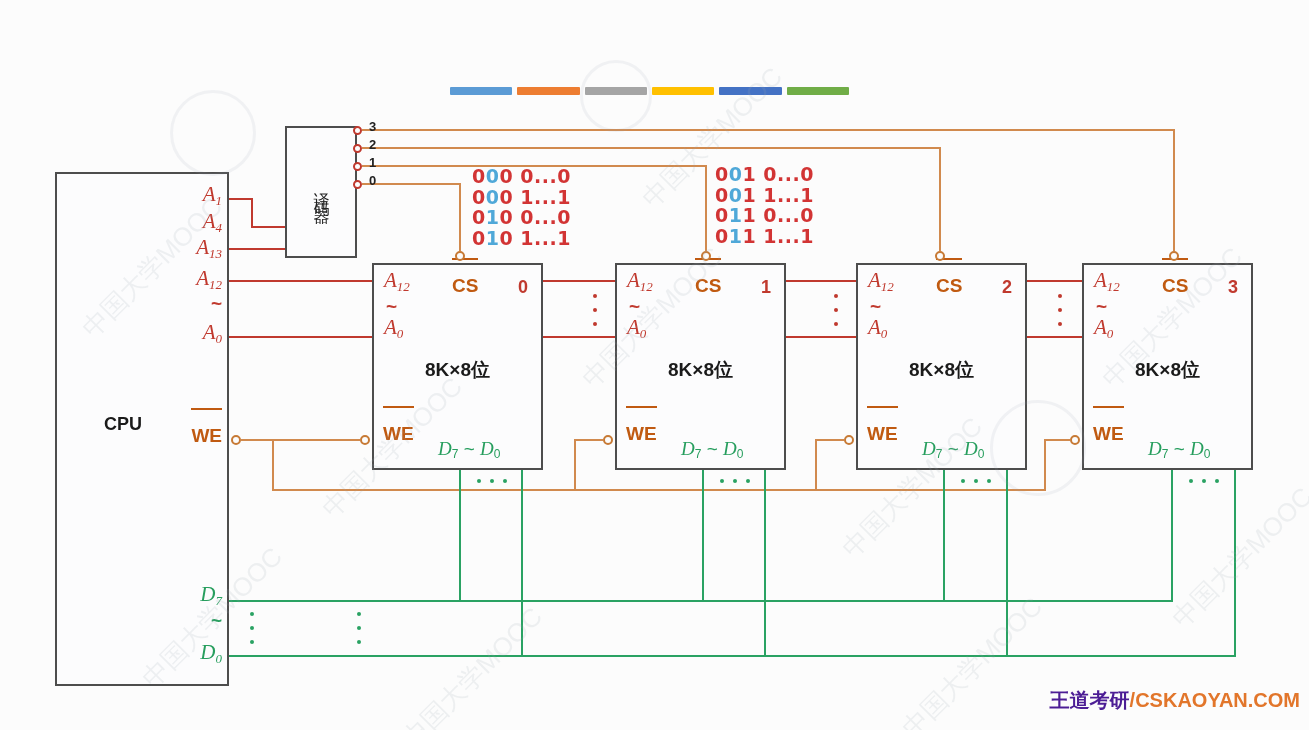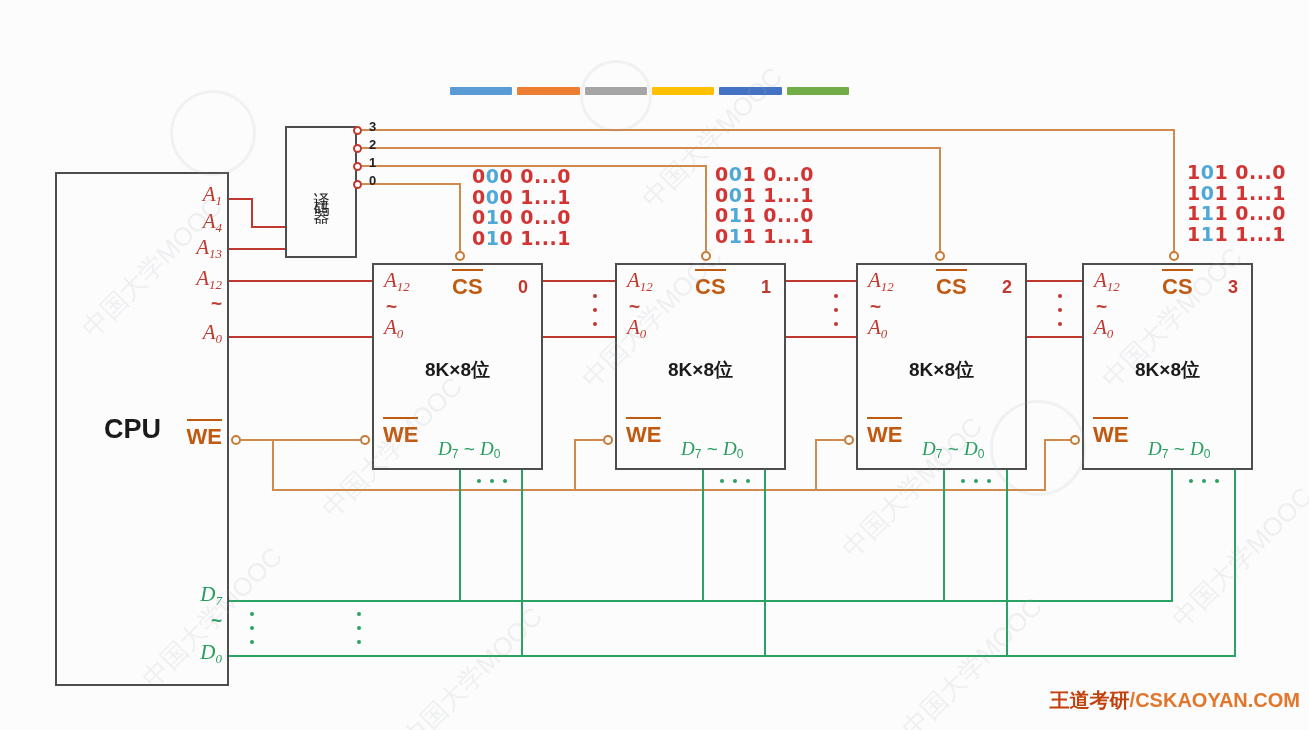--- a/index.html
+++ b/index.html
@@ -19,21 +19,21 @@
   .circ.red{border:2px solid #c0392e;}
   .circ.orange{border:2px solid #c77a35;}
   
   .box{position:absolute;border:2px solid #4d4d4d;background:#fcfcfd;z-index:2;box-sizing:border-box;}
   
   .pin{font-family:"Liberation Serif","DejaVu Serif",serif;font-style:italic;font-size:21px;line-height:1;}
   .pin sub{font-size:13px;font-style:italic;vertical-align:-4px;}
   .red-t{color:#c0392e;}
   .green-t{color:#279e5e;}
   .orange-t{color:#c05a11;}
-  .ovl{border-top:2px solid currentColor;padding-top:3px;font-weight:bold;font-size:22px;line-height:1;}
+  .ovl{border-top:2px solid currentColor;padding-top:15px;font-weight:bold;font-size:19px;line-height:1;}
   .cpu-pin{position:absolute;left:140px;width:82px;text-align:right;z-index:3;}
   .tilde{font-size:19px;font-weight:bold;}
   .addr-block{position:absolute;z-index:3;font-weight:bold;font-size:19px;line-height:20.5px;
               font-family:"DejaVu Sans","Liberation Sans",sans-serif;letter-spacing:0.5px;}
   .arow .r{color:#d23434;}
   .arow .bl{color:#4fa8d8;}
   .chip{position:absolute;top:263px;width:171px;height:207px;}
   .chip .ahi{position:absolute;left:10px;top:5px;}
   .chip .ctl{position:absolute;left:12px;top:31px;}
   .chip .alo{position:absolute;left:10px;top:52px;}
@@ -44,31 +44,31 @@
   .chip .dl{position:absolute;left:64px;top:173px;font-size:19px;}
   .dl i{font-style:italic;font-family:"Liberation Serif","DejaVu Serif",serif;}
   .dl sub{font-size:12px;vertical-align:-3px;}
   
   .title{position:absolute;left:395px;top:22px;width:520px;text-align:center;z-index:4;
          font-size:30px;font-weight:bold;color:#2e82c9;letter-spacing:2px;}
   .bars{position:absolute;left:450px;top:87px;width:399px;height:8px;display:flex;gap:5px;z-index:4;}
   .bars span{flex:1;border-radius:1px;}
   .credit{position:absolute;left:990px;top:687px;width:310px;text-align:right;z-index:4;
           font-size:20px;font-weight:bold;}
-  .credit .brand{color:#c2410c;}
+  .credit .brand{color:#4c1d95;}
   .credit .site{color:#e2762b;}
   
   .dec-label{position:absolute;inset:0;display:flex;align-items:center;justify-content:center;
              writing-mode:vertical-rl;text-orientation:upright;font-size:16px;color:#222;letter-spacing:8px;}
   .dec-out{position:absolute;z-index:3;font-size:13px;font-weight:bold;color:#222;}
   
   .wm-layer{position:absolute;inset:0;z-index:6;pointer-events:none;}
   .wm{position:absolute;transform:rotate(-45deg);color:#9aa8b2;opacity:0.15;font-size:26px;white-space:nowrap;}
   .ring{position:absolute;border:3px solid #9aa8b2;opacity:0.12;border-radius:50%;}
-  .cpu-title{position:absolute;left:104px;top:414px;font-size:27px;font-weight:600;color:#1a1a1a;z-index:3;}
+  .cpu-title{position:absolute;left:104px;top:414px;font-size:18px;font-weight:600;color:#1a1a1a;z-index:3;}
 </style>
 </head>
 <body>
 
 <div class="stage">
 
   <div class="bars">
     <span style="background: rgb(91, 155, 213);"></span>
     <span style="background: rgb(237, 125, 49);"></span>
     <span style="background: rgb(165, 165, 165);"></span>
@@ -228,26 +228,20 @@
     <div class="arow"><span class="r">0</span><span class="bl">0</span><span class="r">0 0...0</span></div>
     <div class="arow"><span class="r">0</span><span class="bl">0</span><span class="r">0 1...1</span></div>
     <div class="arow"><span class="r">0</span><span class="bl">1</span><span class="r">0 0...0</span></div>
     <div class="arow"><span class="r">0</span><span class="bl">1</span><span class="r">0 1...1</span></div>
   </div>
   <div class="addr-block" style="left:715px;top:164px">
     <div class="arow"><span class="r">0</span><span class="bl">0</span><span class="r">1 0...0</span></div>
     <div class="arow"><span class="r">0</span><span class="bl">0</span><span class="r">1 1...1</span></div>
     <div class="arow"><span class="r">0</span><span class="bl">1</span><span class="r">1 0...0</span></div>
     <div class="arow"><span class="r">0</span><span class="bl">1</span><span class="r">1 1...1</span></div>
-  </div>
-  <div class="addr-block" style="left:1187px;top:162px">
-    <div class="arow"><span class="r">1</span><span class="bl">0</span><span class="r">1 0...0</span></div>
-    <div class="arow"><span class="r">1</span><span class="bl">0</span><span class="r">1 1...1</span></div>
-    <div class="arow"><span class="r">1</span><span class="bl">1</span><span class="r">1 0...0</span></div>
-    <div class="arow"><span class="r">1</span><span class="bl">1</span><span class="r">1 1...1</span></div>
   </div>
 
   <div class="credit">
     <span class="brand">王道考研</span><span class="site">/CSKAOYAN.COM</span>
   </div>
 
   <div class="wm-layer">
     <span class="wm" style="left:60px;top:250px">中国大学MOOC</span>
     <span class="wm" style="left:300px;top:430px">中国大学MOOC</span>
     <span class="wm" style="left:560px;top:300px">中国大学MOOC</span>

